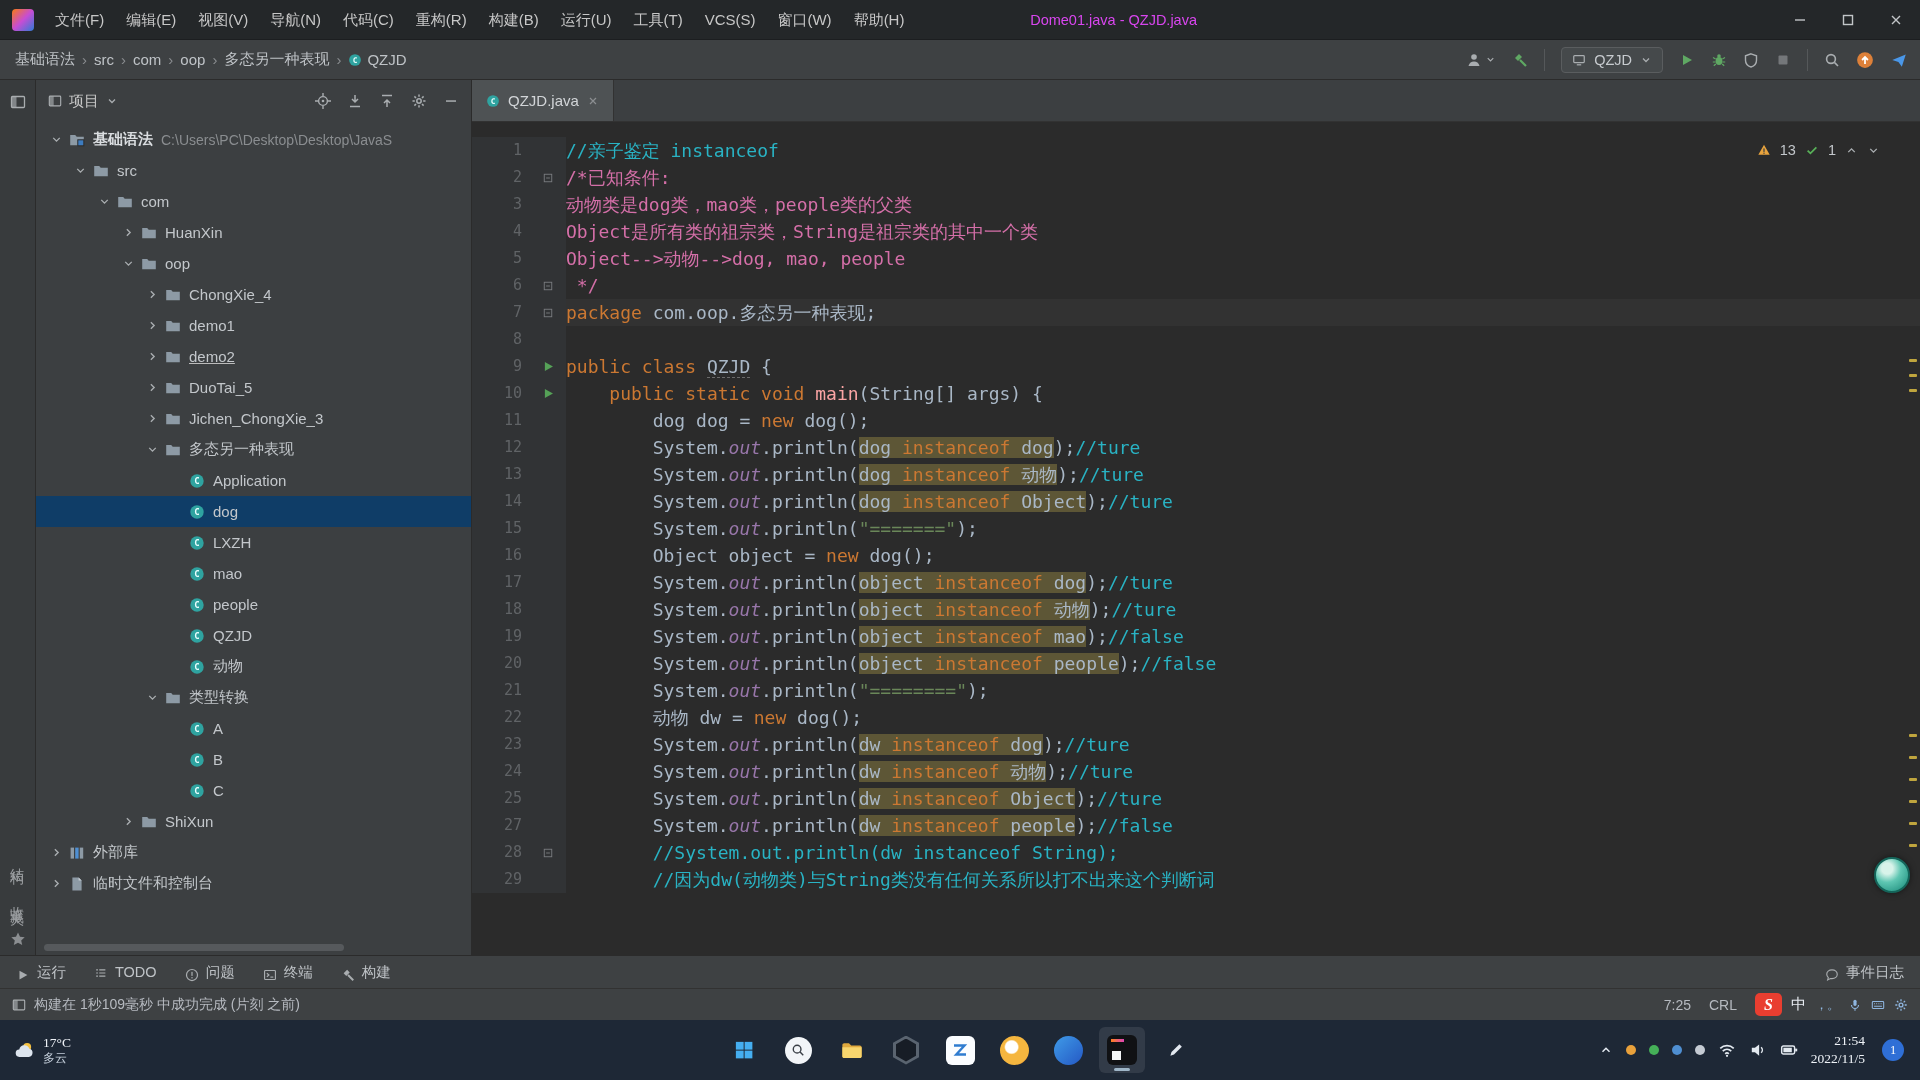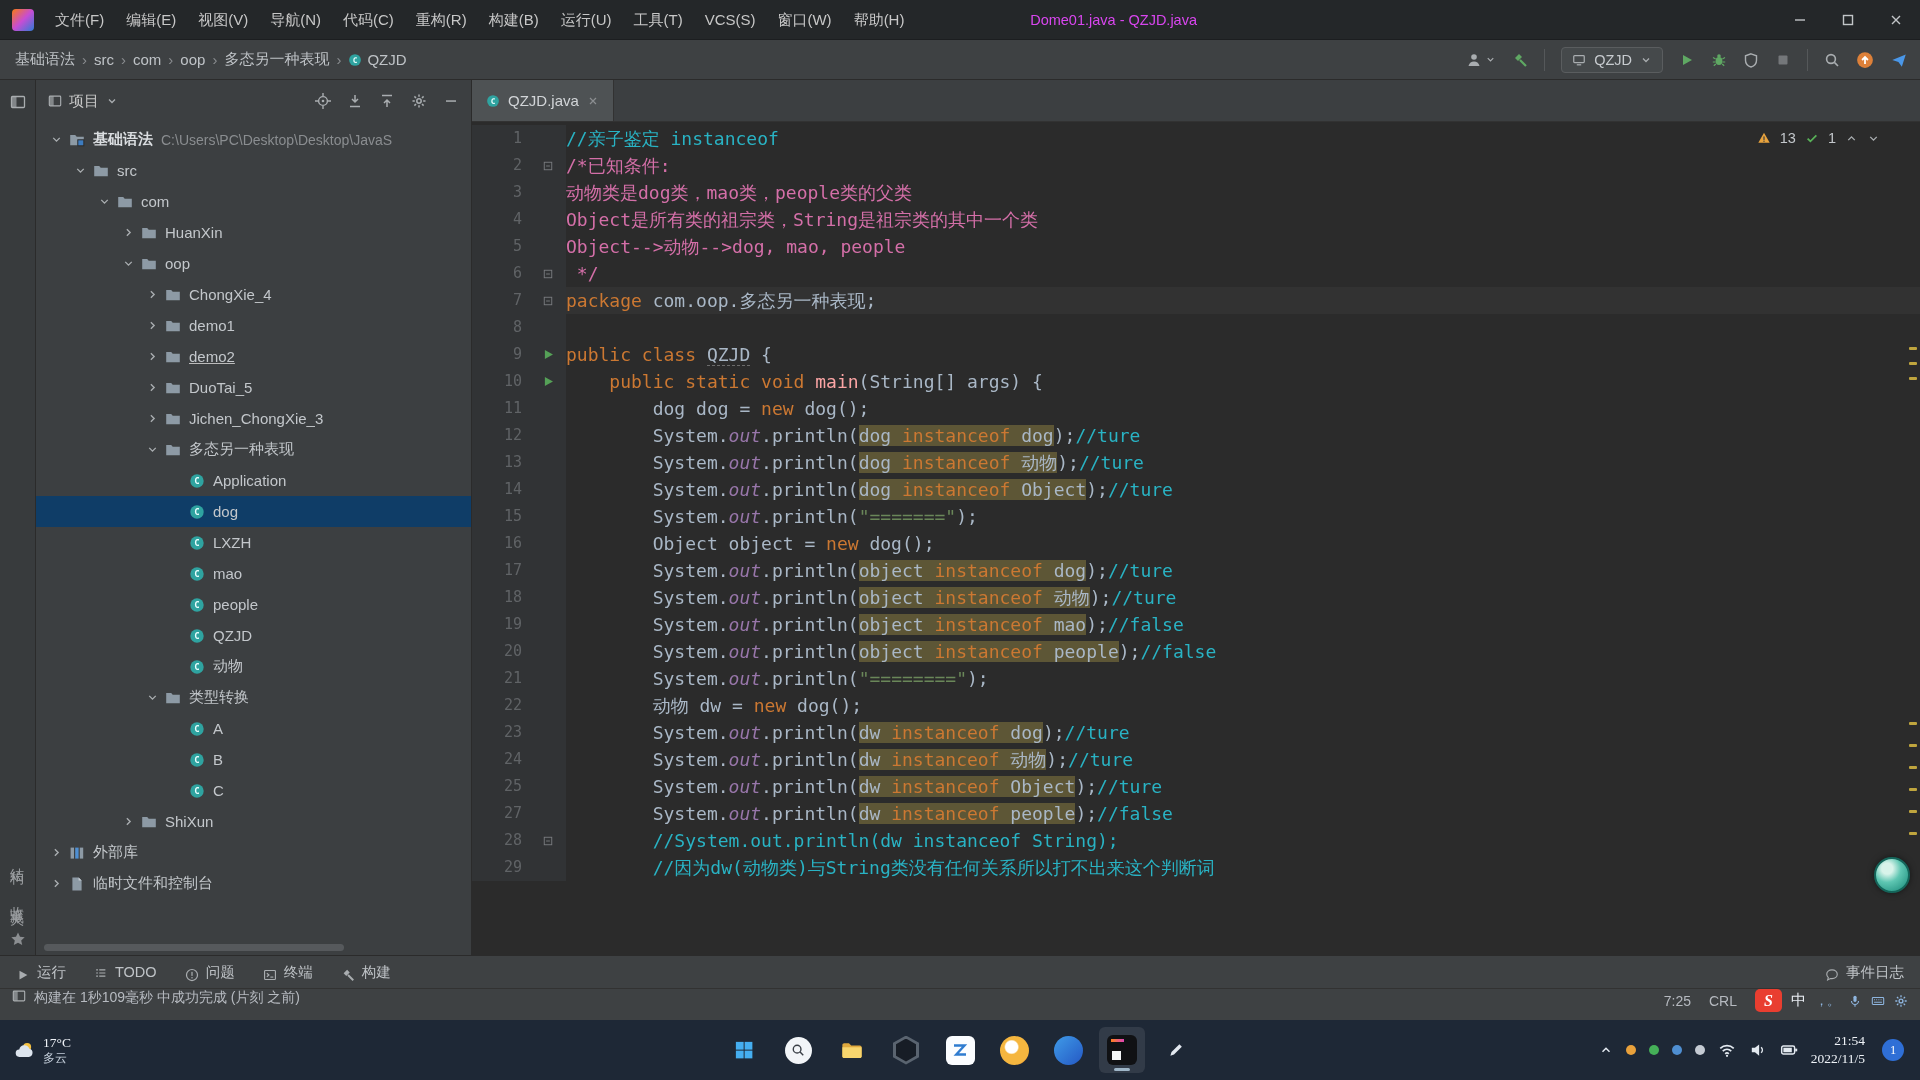--- a/index.html
+++ b/index.html
@@ -49,21 +49,21 @@
   .tree{flex:1;overflow:hidden;padding-top:2px;}
   .tree-row{height:31px;display:flex;align-items:center;white-space:nowrap;}
   .tree-row.selected{background:#0f3d67;}
   .chev{width:20px;height:18px;display:inline-flex;align-items:center;justify-content:center;flex:none;}
   .ticon{width:22px;height:18px;display:inline-flex;align-items:center;justify-content:center;flex:none;margin-right:5px;}
   .tlabel{color:#c3c7cb;font-size:15px;}
   .tlabel.bold{font-weight:bold;color:#dadde0;}
   .tpath{color:#8a8d90;margin-left:8px;font-size:14px;}
   .hscroll{position:absolute;bottom:4px;left:8px;width:300px;height:7px;background:#5f6365;border-radius:4px;opacity:.75;}
 
-  .editor{flex:1;display:flex;flex-direction:column;background:#2b2b2b;min-width:0;position:relative;}
+  .editor{flex:1;display:flex;flex-direction:column;background:#2b2b2b;min-width:0;position:relative;gap:12px;}
   .tabs{height:42px;background:#3c3f41;display:flex;align-items:stretch;border-bottom:1px solid #323232;flex:none;}
   .tab{display:flex;align-items:center;gap:8px;padding:0 14px;background:#4e5254;border-right:1px solid #323232;}
   .tab-label{color:#d2d5d8;font-size:15px;}
   .code-wrap{flex:1;position:relative;overflow:hidden;padding-top:3px;}
   .cl{display:flex;height:27px;line-height:27px;font-family:"DejaVu Sans Mono",monospace;font-size:18px;}
   .lnum{width:58px;text-align:right;color:#606366;font-size:15px;padding-right:8px;flex:none;background:#313335;line-height:27px;}
   .lmark{width:36px;flex:none;display:flex;align-items:center;justify-content:center;background:#313335;}
   .lcode{white-space:pre;flex:1;min-width:0;}
   .cl.current .lcode{background:#323232;}
   .pl{color:#a9b7c6}.kw{color:#cc7832}.cmt{color:#29b3c4}.bc{color:#d46fa8}
@@ -73,21 +73,21 @@
   .inspect{position:absolute;top:8px;right:40px;display:flex;align-items:center;gap:9px;font-size:14.5px;color:#c3c7cb;}
   .emark{position:absolute;right:3px;width:8px;height:3px;background:#bfa53e;border-radius:1px;}
   .plugin-badge{position:absolute;right:10px;bottom:62px;width:36px;height:36px;border-radius:50%;
     background:radial-gradient(circle at 35% 30%,#d8f3ea 0 18%,#5ec6b2 45%,#1f8f7e 92%);
     border:2px solid #14655a;box-shadow:0 0 6px rgba(0,0,0,.5);}
 
   
   .btoolbar{height:33px;background:#3e4143;border-top:1px solid #2b2b2b;display:flex;align-items:center;padding:0 16px;gap:28px;}
   .bt-item{display:flex;align-items:flex-end;gap:7px;color:#bfc3c7;font-size:14.5px;white-space:nowrap;}
   .bt-right{margin-left:auto;}
-  .statusbar{height:32px;background:#3e4143;border-top:1px solid #323232;display:flex;align-items:flex-start;padding:0 12px;font-size:14px;color:#b6bac0;}
+  .statusbar{height:32px;background:#3e4143;border-top:1px solid #323232;display:flex;align-items:center;padding:0 12px;font-size:14px;color:#b6bac0;}
   .sb-msg{margin-left:8px;white-space:nowrap;}
   .sb-right{margin-left:auto;display:flex;align-items:center;gap:18px;}
   .sogou{display:flex;align-items:center;gap:9px;}
   .sogou-s{width:27px;height:23px;background:#e93e30;border-radius:5px;color:#fff;font-weight:bold;font-style:italic;
     display:flex;align-items:center;justify-content:center;font-size:16px;font-family:"Liberation Serif",serif;}
   .sg-mode{color:#e8ecf2;font-size:15px;}
   .sg-punct{color:#8fb6e0;font-size:13px;letter-spacing:-1px;}
 
   
   .taskbar{height:60px;background:#1e2836;display:flex;align-items:center;position:relative;color:#e8ecf2;font-family:Liberation Serif, serif;}

